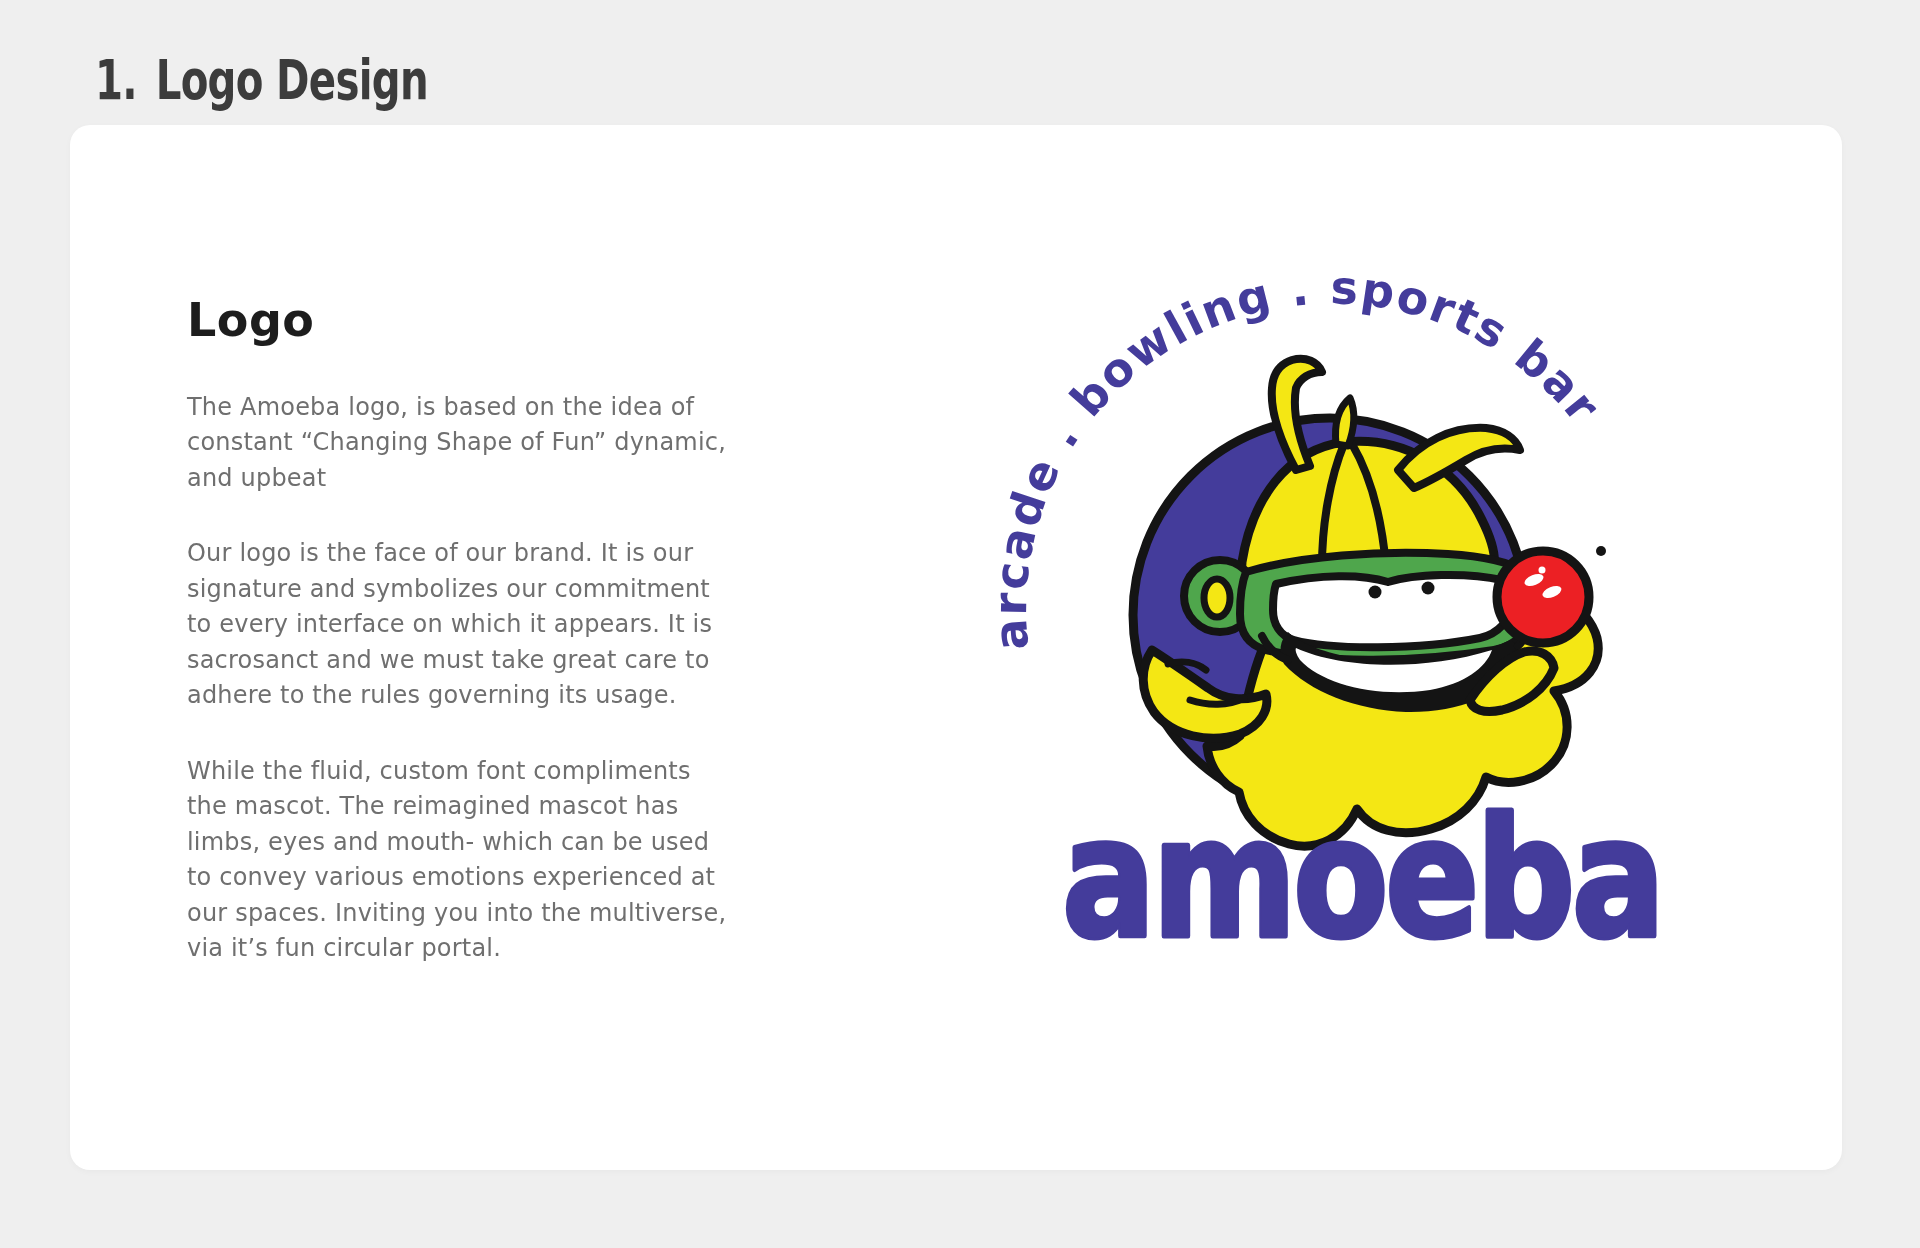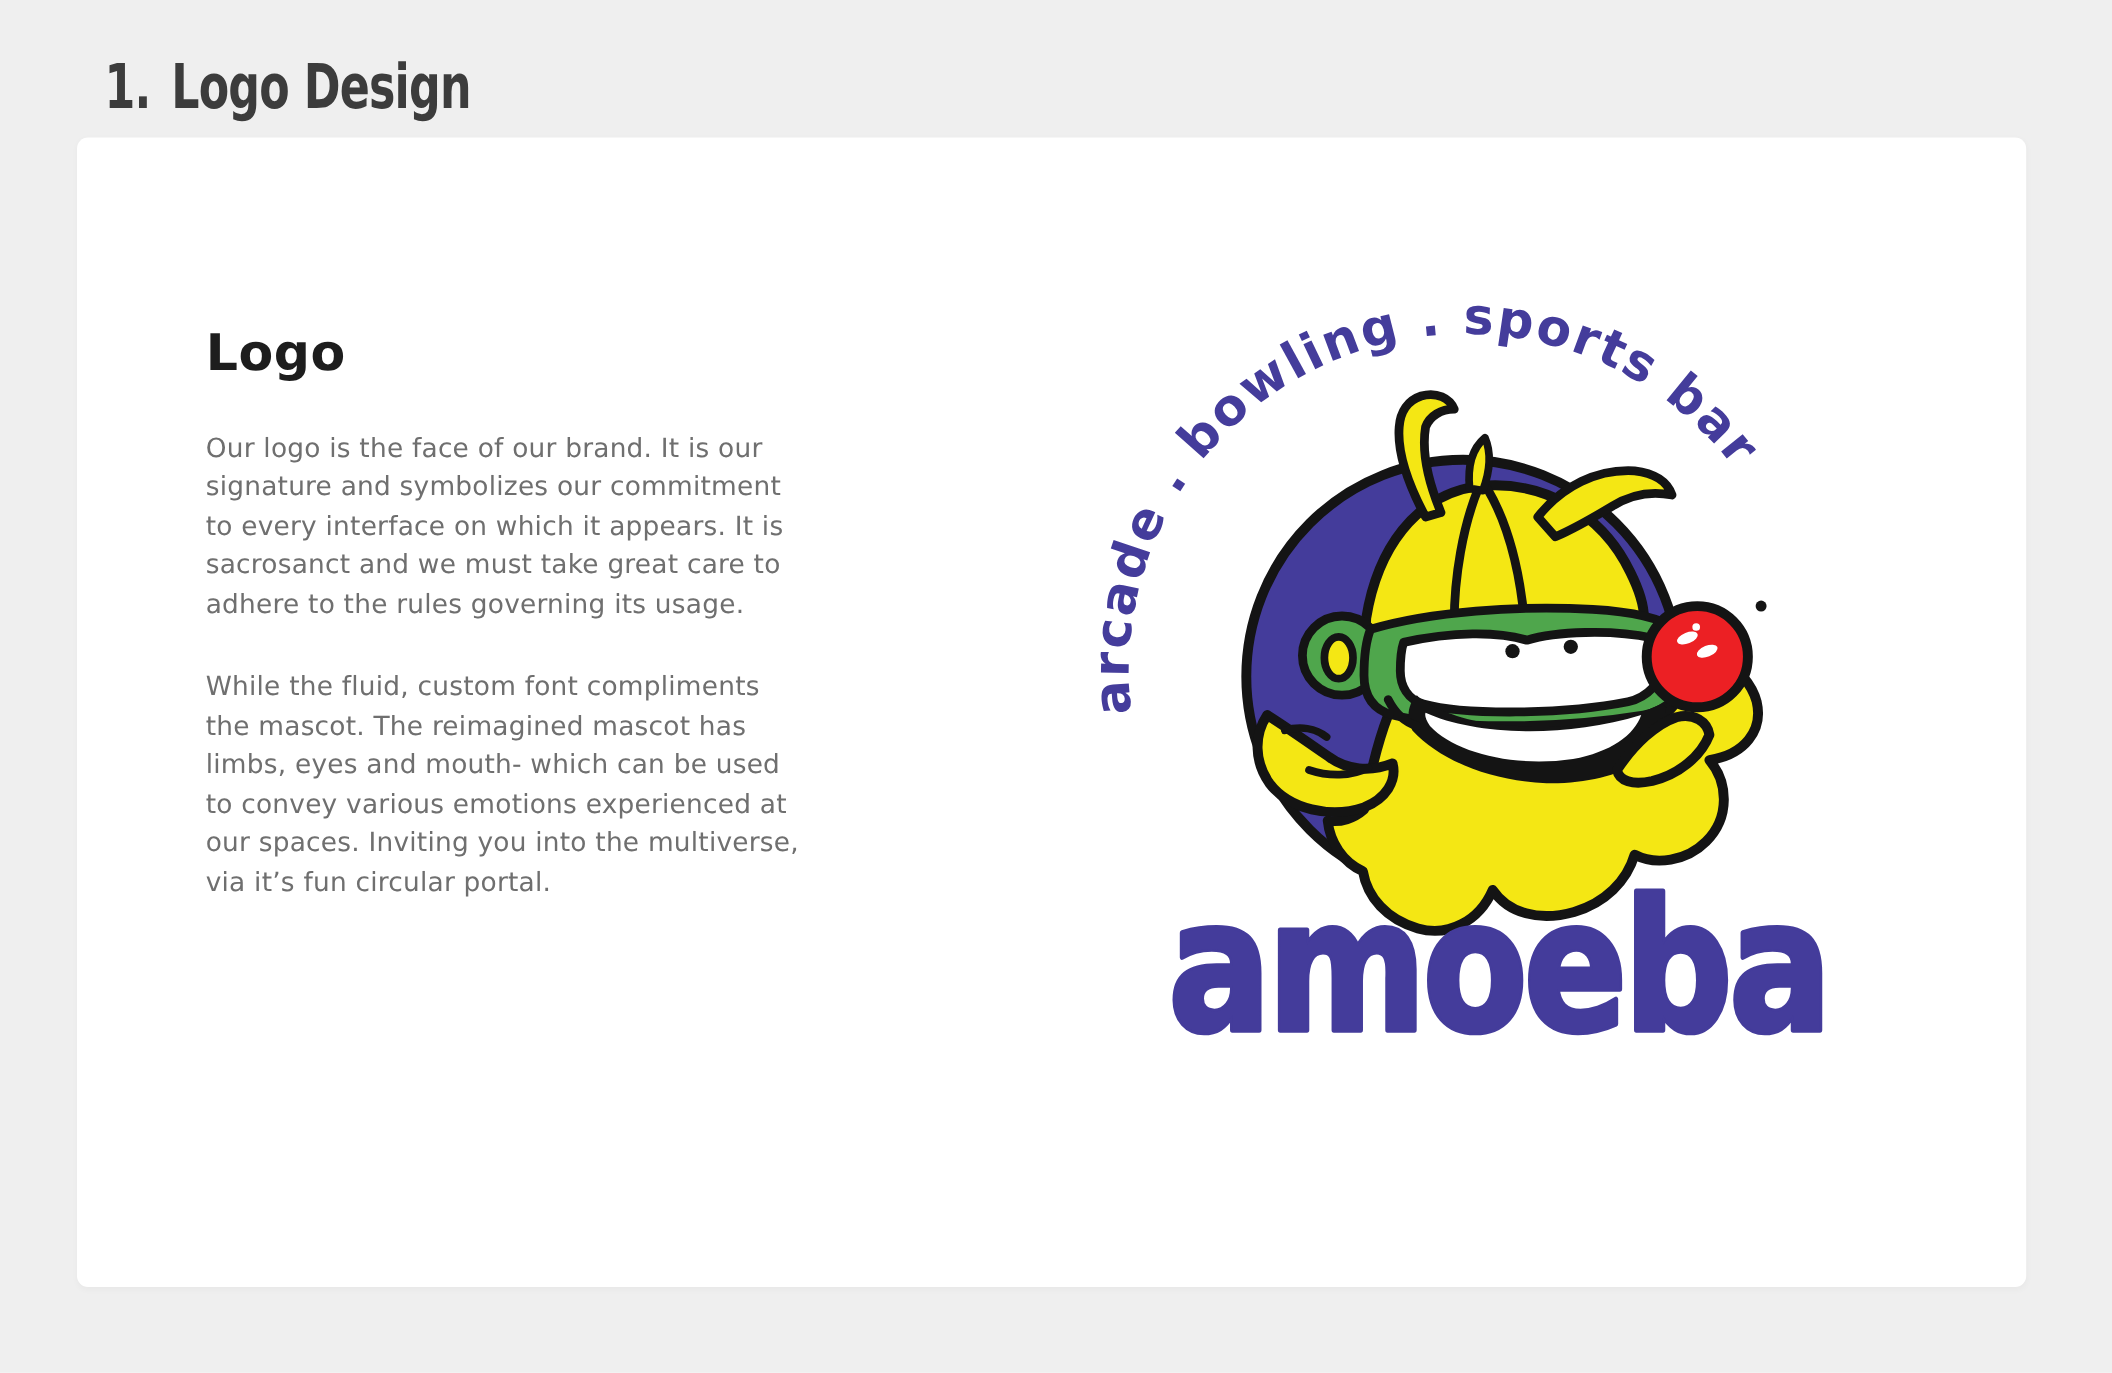--- a/index.html
+++ b/index.html
@@ -18,21 +18,21 @@
     position:absolute;left:95px;top:52px;
     color:var(--heading);
     font-weight:bold;font-size:56px;line-height:1;
     white-space:nowrap;
     transform:scaleX(0.72);transform-origin:left top;
     letter-spacing:-1px;
   }
   .page-heading .num{margin-right:26px;}
   .card{
     position:absolute;left:70px;top:125px;width:1772px;height:1045px;
-    background:var(--card-bg);border-radius:10px;
+    background:var(--card-bg);border-radius:20px;
     box-shadow:0 2px 6px rgba(0,0,0,0.03);
   }
   .content{
     position:absolute;left:117px;top:170px;width:620px;
   }
   .section-title{
     font-size:46px;font-weight:bold;color:var(--title);
     letter-spacing:0.5px;
     margin:0 0 44px 0;line-height:1.1;
   }
@@ -60,20 +60,23 @@
 </head>
 <body>
 
 <div class="page-heading">
   <span class="num">1.</span><span>Logo Design</span>
 </div>
 
 <div class="card">
   <div class="content">
     <h3 class="section-title">Logo</h3>
+    <p>The Amoeba logo, is based on the idea of
+constant “Changing Shape of Fun” dynamic,
+and upbeat</p>
     <p>Our logo is the face of our brand. It is our
 signature and symbolizes our commitment
 to every interface on which it appears. It is
 sacrosanct and we must take great care to
 adhere to the rules governing its usage.</p>
     <p>While the fluid, custom font compliments
 the mascot. The reimagined mascot has
 limbs, eyes and mouth- which can be used
 to convey various emotions experienced at
 our spaces. Inviting you into the multiverse,

